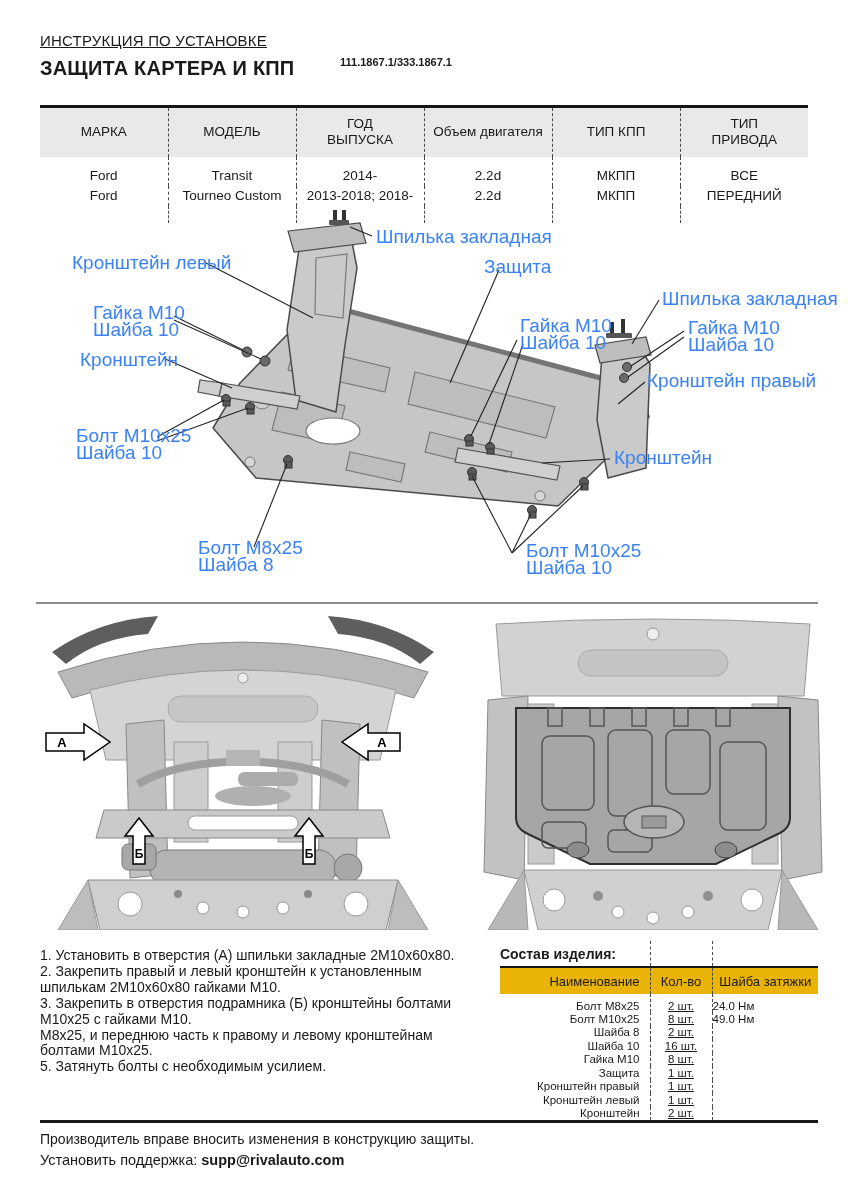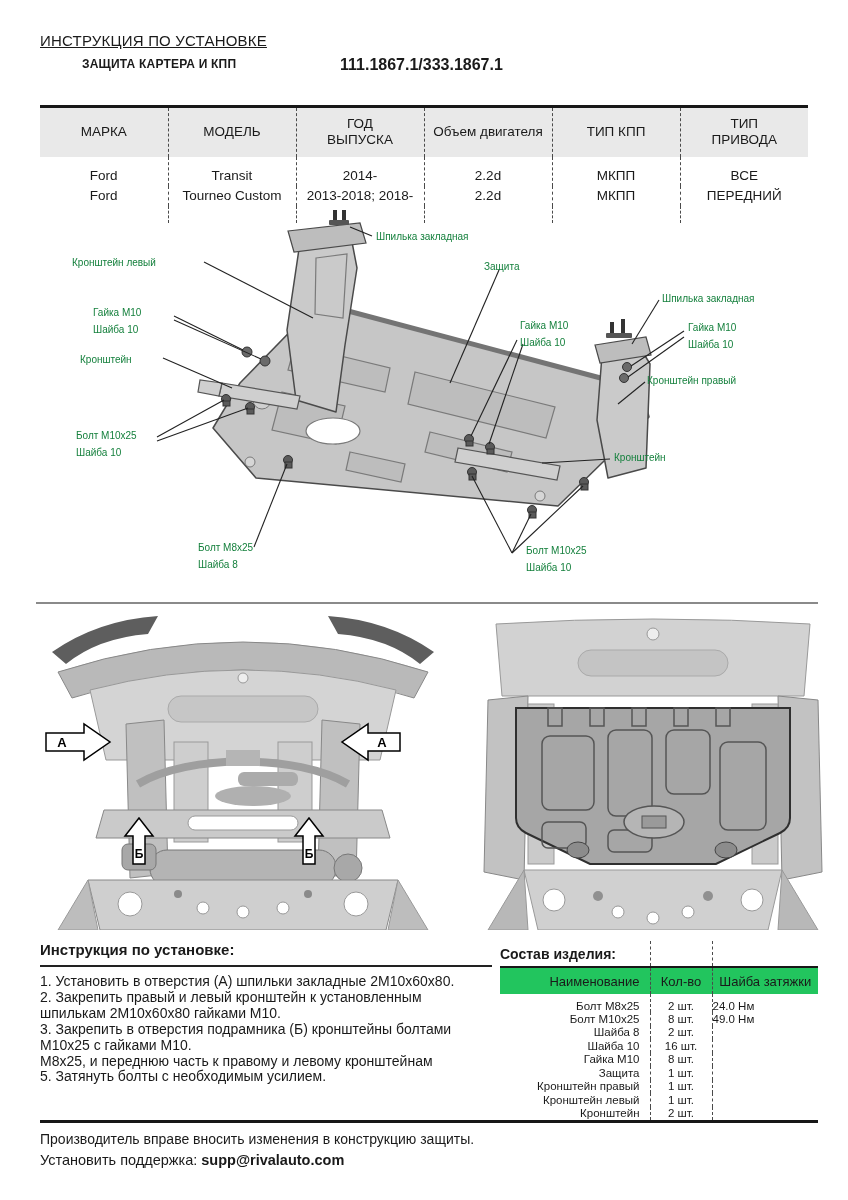--- a/index.html
+++ b/index.html
@@ -2,35 +2,35 @@
 <html><head>
 <meta charset="utf-8">
 <style>
   * { margin:0; padding:0; box-sizing:border-box; }
   html,body { background:#fff; }
   body { font-family:"Liberation Sans", sans-serif; color:#1a1a1a; }
   .page { position:relative; width:848px; height:1200px; background:#fff; overflow:hidden; }
 
   
   .doc-type  { position:absolute; left:40px; top:32px; font-size:15px; letter-spacing:.2px;text-decoration:underline; }
-  .doc-title { position:absolute; left:40px; top:57px; font-size:12px; font-weight:bold; letter-spacing:.2px;margin-left:42px; }
-  .part-numbers { position:absolute; left:340px; top:56px; font-size:16px; font-weight:bold; }
+  .doc-title { position:absolute; left:40px; top:57px; font-size:20px; font-weight:bold; letter-spacing:.2px; }
+  .part-numbers { position:absolute; left:340px; top:56px; font-size:11px; font-weight:bold; }
 
   
   table.vtable { position:absolute; left:40px; top:105px; width:768px; border-collapse:collapse; border-top:3px solid #171717; table-layout:fixed; }
   table.vtable th { background:#e9e9e9; font-weight:normal; font-size:13.5px; text-align:center; vertical-align:middle; height:50px; white-space:pre-line; line-height:16px; }
   table.vtable td { font-size:13.5px; text-align:center; line-height:20px; vertical-align:middle; }
   table.vtable th + th, table.vtable td + td { border-left:1px dashed #4a4a4a; }
   table.vtable tr.first td { padding-top:9px; }
   table.vtable tr.spacer td { height:17px; }
 
   
   .diagram { position:absolute; left:0; top:210px; width:848px; height:395px; }
   .diagram svg { position:absolute; left:0; top:0; }
-  .dlabel { position:absolute; font-size:10px; line-height:17px; color:#15803d; white-space:nowrap; }
+  .dlabel { position:absolute; font-size:19px; line-height:17px; color:#3b82f6; white-space:nowrap; }
 
   
   .divider { position:absolute; left:36px; top:602px; width:782px; height:2px; background:#8a8a8a; }
 
   
   .photo { position:absolute; top:612px; }
   .photo-left  { left:38px; }
   .photo-right { left:458px; }
   svg text.marker { font-family:"Liberation Sans", sans-serif; font-weight:bold; fill:#000; }
 
@@ -40,24 +40,24 @@
   .instr-steps { margin-top:7px; }
   .instr-line { font-size:14px; line-height:15.9px; }
 
   
   .parts { position:absolute; left:500px; top:941px; width:318px; }
   table.ptable { border-collapse:collapse; width:318px; table-layout:fixed; }
   table.ptable col.c-name { width:150px; } table.ptable col.c-qty { width:62px; } table.ptable col.c-tq { width:106px; }
   table.ptable td { font-size:11.5px; vertical-align:middle; }
   table.ptable .title-row td { height:26px; border-bottom:2px solid #171717; }
   .parts-title { font-size:14px; font-weight:bold;margin-top:16px; }
-  table.ptable .head-row td { background:#22c55e; font-size:13px; height:27px; text-align:center; }
+  table.ptable .head-row td { background:#eab308; font-size:13px; height:27px; text-align:center; }
   table.ptable .head-row td.h-name { text-align:right; padding-right:10px; }
   table.ptable td.p-name { text-align:right; padding-right:10px; }
-  table.ptable td.p-qty { text-align:center; }
+  table.ptable td.p-qty { text-align:center;text-decoration:underline; }
   table.ptable td.p-tq { }
   table.ptable .body-row td { height:13.5px; }
   table.ptable .body-row.first td { padding-top:6px; }
   table.ptable td.dashL { border-left:1px dashed #4a4a4a; }
 
   .thick-rule { position:absolute; left:40px; top:1120px; width:778px; height:3px; background:#171717; }
 
   
   .footer-note   { position:absolute; left:40px; top:1131px; font-size:14px; }
   .footer-support{ position:absolute; left:40px; top:1152px; font-size:14.5px; }
@@ -319,28 +319,28 @@
       <circle cx="294" cy="288" r="11" fill="#fff" stroke="#999"></circle>
       <circle cx="160" cy="300" r="6" fill="#fff" stroke="#999"></circle>
       <circle cx="195" cy="306" r="6" fill="#fff" stroke="#999"></circle>
       <circle cx="230" cy="300" r="6" fill="#fff" stroke="#999"></circle>
       <circle cx="140" cy="284" r="5" fill="#909090"></circle>
       <circle cx="250" cy="284" r="5" fill="#909090"></circle>
     </svg>
   </div>
 
   <div class="instr">
-    <div class="instr-title">Инструкция по установке:</div>
     <div class="instr-steps">
       <div class="instr-line">1. Установить в отверстия (А) шпильки закладные 2М10х60х80.</div>
       <div class="instr-line">2. Закрепить правый и левый кронштейн к установленным</div>
       <div class="instr-line">шпилькам 2М10х60х80 гайками М10.</div>
       <div class="instr-line">3. Закрепить в отверстия подрамника (Б) кронштейны болтами</div>
       <div class="instr-line">М10х25 с гайками М10.</div>
       <div class="instr-line">М8х25, и переднюю часть к правому и левому кронштейнам</div>
+      <div class="instr-line">болтами М10х25.</div>
       <div class="instr-line">5. Затянуть болты с необходимым усилием.</div>
     </div>
   </div>
 
   <div class="parts">
     <table class="ptable">
       <colgroup>
           <col class="c-name">
           <col class="c-qty">
           <col class="c-tq">

